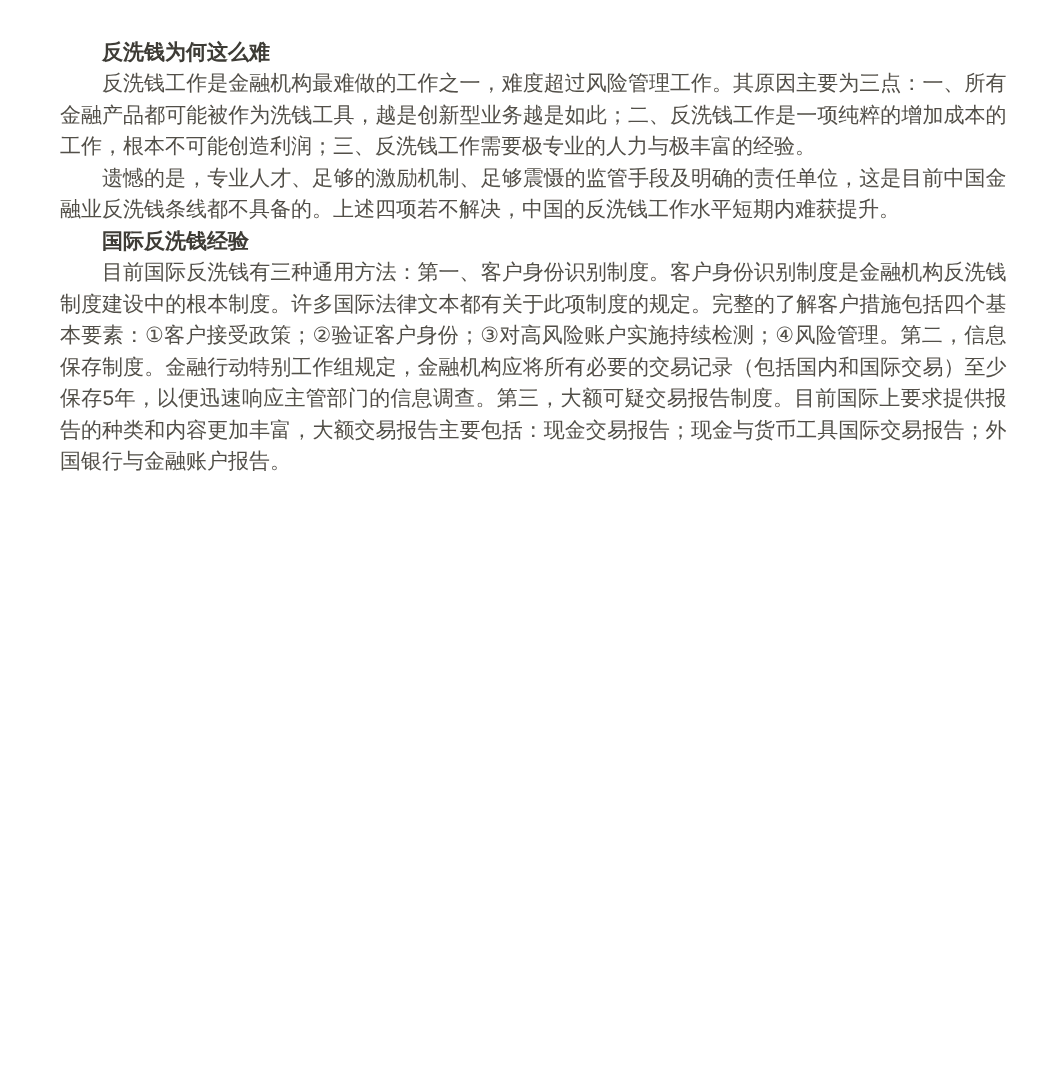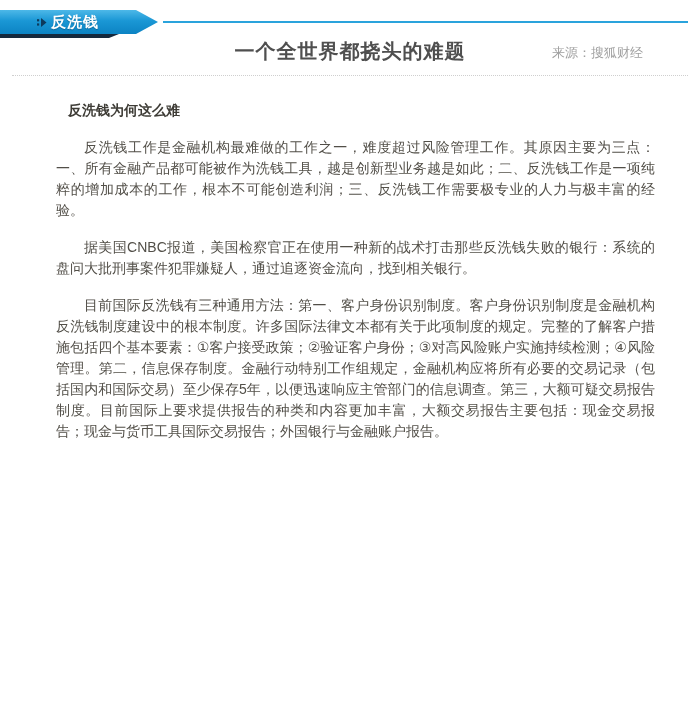--- a/index.html
+++ b/index.html
@@ -52,55 +52,33 @@
   }
 
   .dotted-sep { border-top: 1px dotted #cfcfcf; margin: 11px 12px 0 12px; }
 
   
   .article {
     padding: 24px 29px 0 40px;
     font-size: 14px; line-height: 21px;
     color: #524f48; text-align: justify;
   }
-  .article p { margin: 16px; text-indent: 2em; }
+  .article p { margin: 0; text-indent: 2em; }
   .article h3 {
     margin: 0; font-size: 14px; line-height: 21px;
     text-indent: 2em; color: #3e3c36; font-weight: bold;
   }
 </style>
 </head>
 <body>
 
 <div class="page">
 
-  <header>
-    <div class="banner-row">
-      <div class="ribbon">
-        <span class="ribbon-icon">
-          <svg viewBox="0 0 10 11" xmlns="http://www.w3.org/2000/svg">
-            <rect x="0" y="2.2" width="2.2" height="2.2" fill="#0d3a5c"></rect>
-            <rect x="0" y="6.4" width="2.2" height="2.2" fill="#0d3a5c"></rect>
-            <path d="M4 1 L9.5 5.5 L4 10 Z" fill="#0d3a5c"></path>
-          </svg>
-        </span>
-        <span class="ribbon-label">反洗钱</span>
-      </div>
-      <div class="ribbon-shadow"></div>
-      <div class="blue-rule"></div>
-    </div>
-
-    <div class="title-row">
-      <h1 class="article-title">一个全世界都挠头的难题</h1>
-      <span class="source">来源：搜狐财经</span>
-    </div>
-
-    <div class="dotted-sep"></div>
-  </header>
 
   <main class="article">
       <h3>反洗钱为何这么难</h3>
       <p>反洗钱工作是金融机构最难做的工作之一，难度超过风险管理工作。其原因主要为三点：一、所有金融产品都可能被作为洗钱工具，越是创新型业务越是如此；二、反洗钱工作是一项纯粹的增加成本的工作，根本不可能创造利润；三、反洗钱工作需要极专业的人力与极丰富的经验。</p>
-      <p>据美国CNBC报道，美国检察官正在使用一种新的战术打击那些反洗钱失败的银行：系统的盘问大批刑事案件犯罪嫌疑人，通过追逐资金流向，找到相关银行。</p>
+      <p>遗憾的是，专业人才、足够的激励机制、足够震慑的监管手段及明确的责任单位，这是目前中国金融业反洗钱条线都不具备的。上述四项若不解决，中国的反洗钱工作水平短期内难获提升。</p>
+      <h3>国际反洗钱经验</h3>
       <p>目前国际反洗钱有三种通用方法：第一、客户身份识别制度。客户身份识别制度是金融机构反洗钱制度建设中的根本制度。许多国际法律文本都有关于此项制度的规定。完整的了解客户措施包括四个基本要素：①客户接受政策；②验证客户身份；③对高风险账户实施持续检测；④风险管理。第二，信息保存制度。金融行动特别工作组规定，金融机构应将所有必要的交易记录（包括国内和国际交易）至少保存5年，以便迅速响应主管部门的信息调查。第三，大额可疑交易报告制度。目前国际上要求提供报告的种类和内容更加丰富，大额交易报告主要包括：现金交易报告；现金与货币工具国际交易报告；外国银行与金融账户报告。</p>
     </main>
 
 </div>
 
 </body></html>

